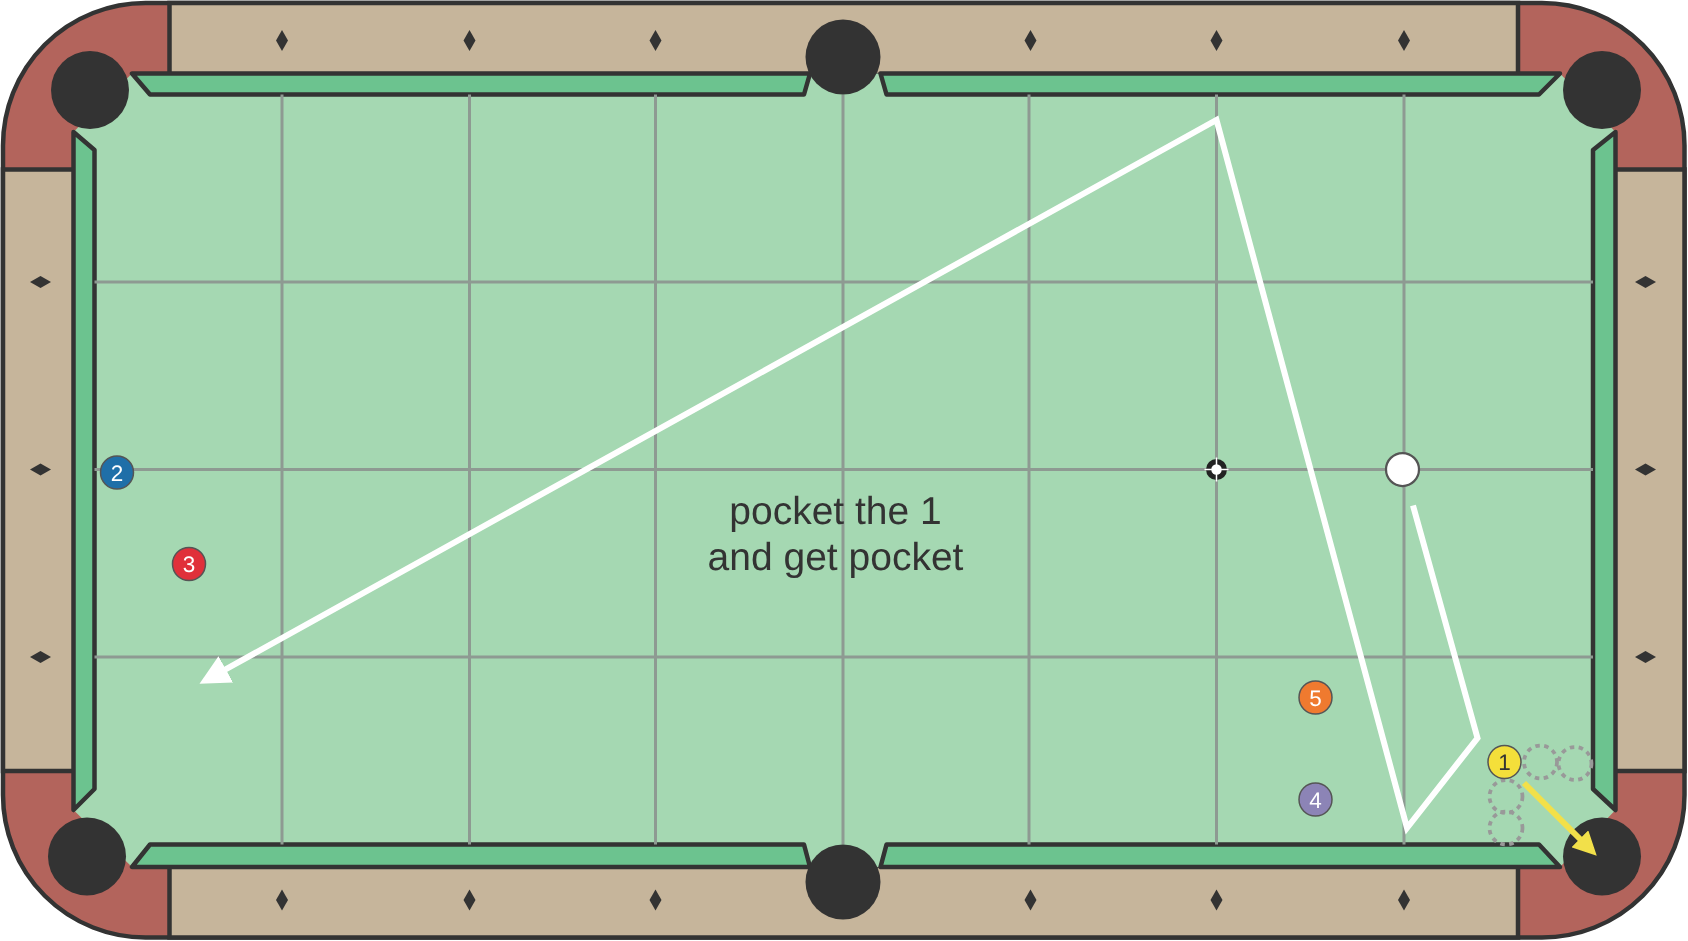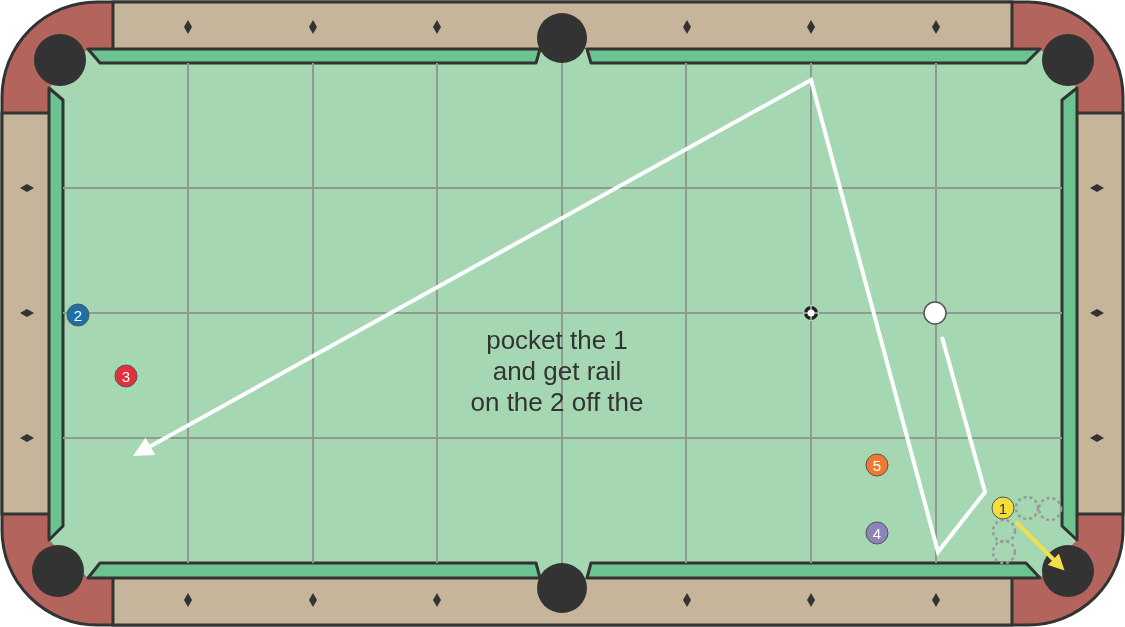--- a/index.html
+++ b/index.html
@@ -111,15 +111,14 @@
       </g>
       <g>
         <circle cx="877" cy="465" r="11" fill="#EF7A2F" stroke="#555555" stroke-width="1"></circle>
         <text x="877" y="470.5" text-anchor="middle" font-size="15" font-family="Liberation Sans, sans-serif" fill="#FFFFFF">5</text>
       </g>
     </g>
 </svg>
 
 <div class="caption">
   <div>pocket the 1</div>
-  <div>and get rail</div>
-  <div>on the 2 off the</div>
+  <div>and get pocket</div>
 </div>
 
 </body></html>

